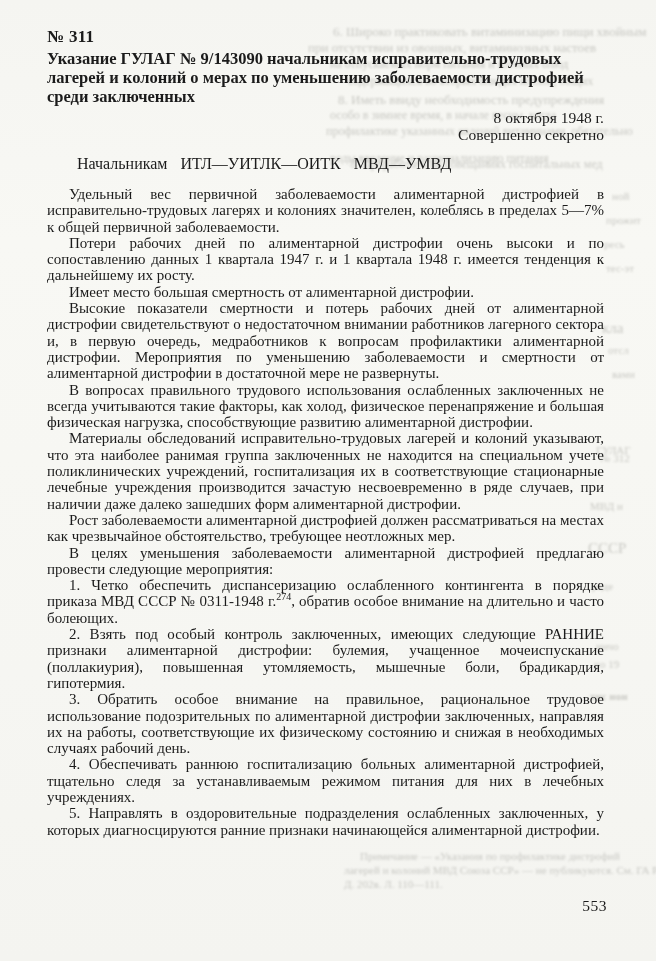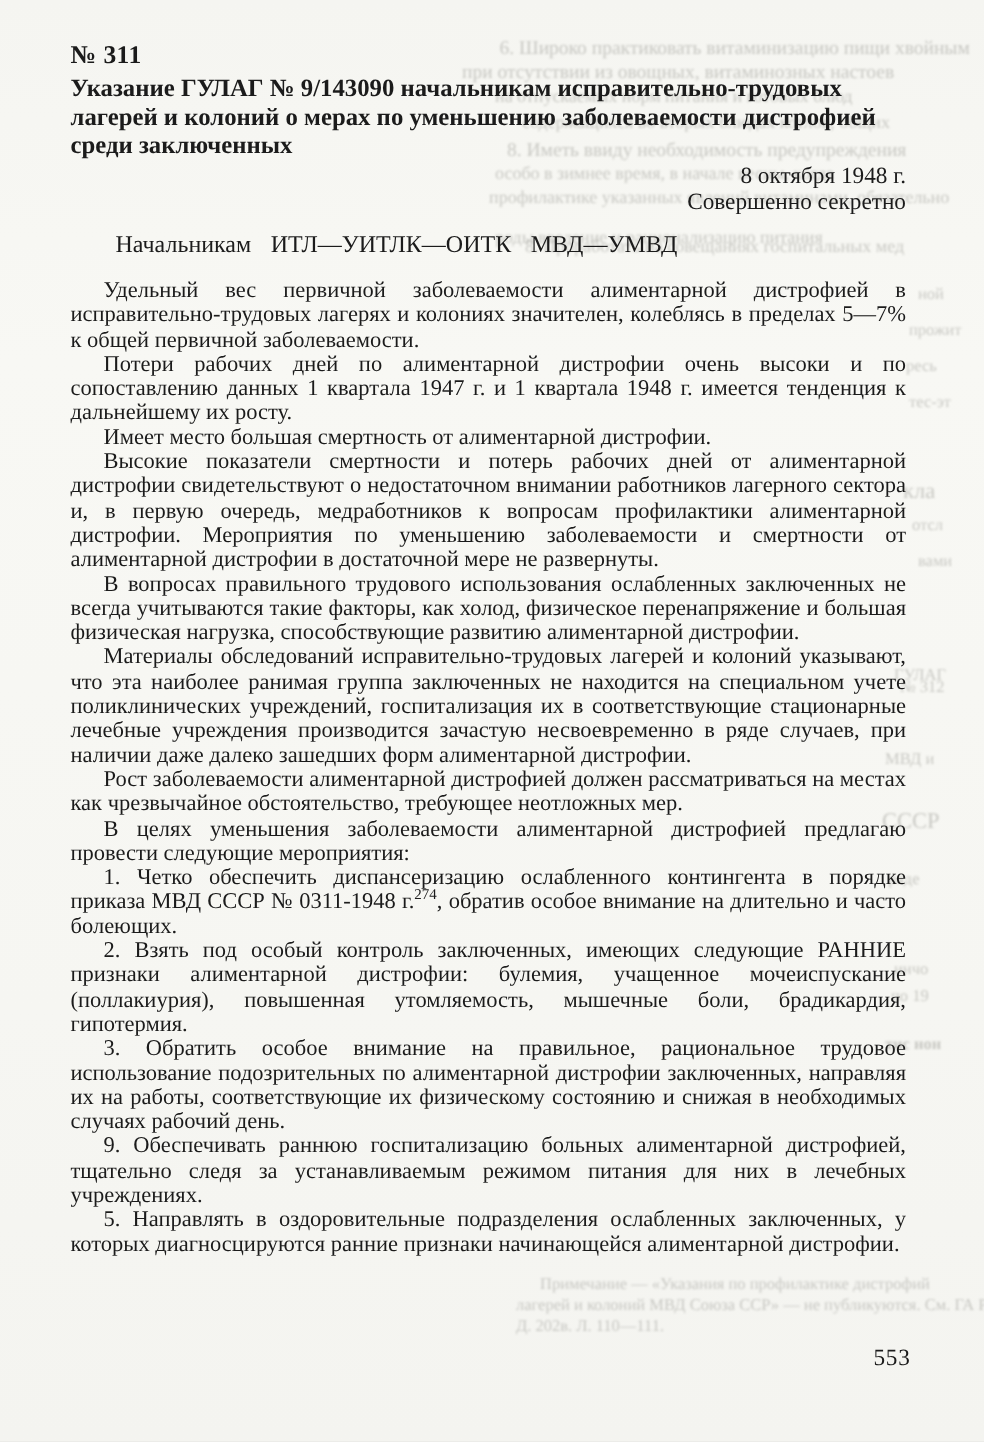--- a/index.html
+++ b/index.html
@@ -125,19 +125,19 @@
         <p class="para">Потери рабочих дней по алиментарной дистрофии очень высоки и по сопоставлению данных 1 квартала 1947 г. и 1 квартала 1948 г. имеется тенденция к дальнейшему их росту.</p>
         <p class="para">Имеет место большая смертность от алиментарной дистрофии.</p>
         <p class="para">Высокие показатели смертности и потерь рабочих дней от алиментарной дистрофии свидетельствуют о недостаточном внимании работников лагерного сектора и, в первую очередь, медработников к вопросам профилактики алиментарной дистрофии. Мероприятия по уменьшению заболеваемости и смертности от алиментарной дистрофии в достаточной мере не развернуты.</p>
         <p class="para">В вопросах правильного трудового использования ослабленных заключенных не всегда учитываются такие факторы, как холод, физическое перенапряжение и большая физическая нагрузка, способствующие развитию алиментарной дистрофии.</p>
         <p class="para">Материалы обследований исправительно-трудовых лагерей и колоний указывают, что эта наиболее ранимая группа заключенных не находится на специальном учете поликлинических учреждений, госпитализация их в соответствующие стационарные лечебные учреждения производится зачастую несвоевременно в ряде случаев, при наличии даже далеко зашедших форм алиментарной дистрофии.</p>
         <p class="para">Рост заболеваемости алиментарной дистрофией должен рассматриваться на местах как чрезвычайное обстоятельство, требующее неотложных мер.</p>
         <p class="para">В целях уменьшения заболеваемости алиментарной дистрофией предлагаю провести следующие мероприятия:</p>
         <p class="para">1. Четко обеспечить диспансеризацию ослабленного контингента в порядке приказа МВД СССР № 0311-1948 г.<sup class="fn">274</sup>, обратив особое внимание на длительно и часто болеющих.</p>
         <p class="para">2. Взять под особый контроль заключенных, имеющих следующие РАННИЕ признаки алиментарной дистрофии: булемия, учащенное мочеиспускание (поллакиурия), повышенная утомляемость, мышечные боли, брадикардия, гипотермия.</p>
         <p class="para">3. Обратить особое внимание на правильное, рациональное трудовое использование подозрительных по алиментарной дистрофии заключенных, направляя их на работы, соответствующие их физическому состоянию и снижая в необходимых случаях рабочий день.</p>
-        <p class="para">9. Обеспечивать раннюю госпитализацию больных алиментарной дистрофией, тщательно следя за устанавливаемым режимом питания для них в лечебных учреждениях.</p>
+        <p class="para">4. Обеспечивать раннюю госпитализацию больных алиментарной дистрофией, тщательно следя за устанавливаемым режимом питания для них в лечебных учреждениях.</p>
         <p class="para">5. Направлять в оздоровительные подразделения ослабленных заключенных, у которых диагносцируются ранние признаки начинающейся алиментарной дистрофии.</p>
       </div>
   </div>
 
   <div class="page-number">553</div>
 </div>
 
 </body></html>

